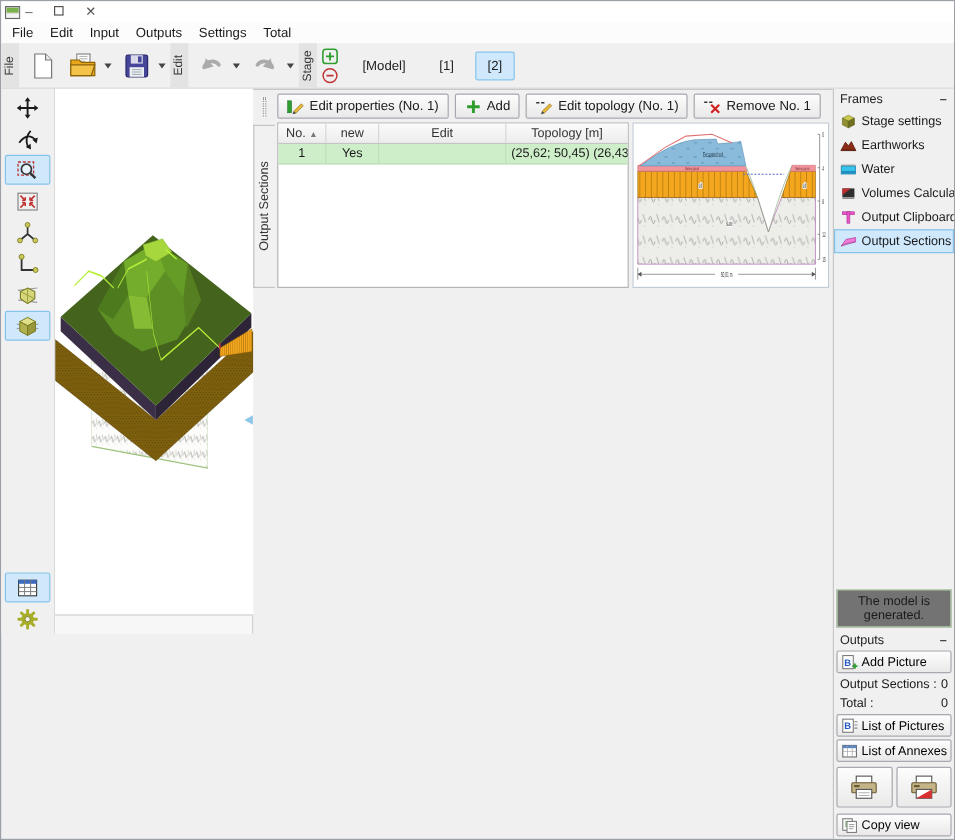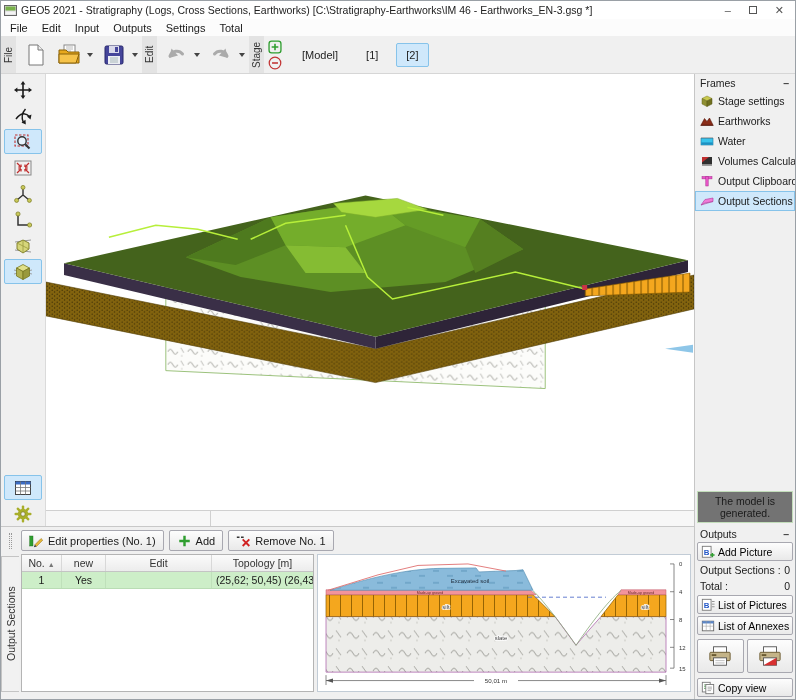--- a/index.html
+++ b/index.html
@@ -26,21 +26,21 @@
   .tb-btn { width:34px; display:flex; align-items:center; justify-content:center; border:1px solid transparent; border-radius:2px; margin:2px 0; }
   .tb-btn svg { width:24px; height:24px; }
   .tb-caret { width:0; height:0; border-left:3.5px solid transparent; border-right:3.5px solid transparent; border-top:4px solid #444; margin:0 4px 0 1px; align-self:center; }
   .stage-pm { display:flex; flex-direction:column; justify-content:center; gap:2px; margin:0 6px 0 2px; }
   .stage-pm svg { width:14px; height:14px; display:block; }
   .stage-btn { align-self:center; font-size:11px; padding:5px 9px; border:1px solid transparent; border-radius:2px; margin:0 4px; color:#222; }
   .stage-btn.active { background:#cfe8fb; border-color:#86c3ea; }
 
   
   .content { flex:1; display:flex; min-height:0; }
-  .left-stack { flex:1; display:flex; flex-direction:column; min-width:0; }
+  .left-stack { flex:1; display:flex; flex-direction:row; min-width:0; }
 
   
   .main-row { height:454px; display:flex; min-height:0; }
   .tools { width:45px; background:#f0f0f0; border-right:1px solid #dadada; display:flex; flex-direction:column; align-items:center; padding-top:3px; gap:1px; }
   .tool { width:38px; height:25px; display:flex; align-items:center; justify-content:center; border:1px solid transparent; border-radius:2px; }
   .tool svg { width:20px; height:20px; }
   .tool.selected { background:#cfe8fb; border-color:#86c3ea; }
   .tool-spacer { flex:1; }
   .viewport { flex:1; background:#fff; display:flex; flex-direction:column; min-width:0; }
   .viewport svg.scene { flex:1; display:block; }
@@ -92,21 +92,20 @@
 <body>
 
 <div class="app">
 
   <div class="titlebar">
     <svg class="app-icon" viewBox="0 0 13 11">
       <rect x="0.5" y="0.5" width="12" height="10" fill="#d8d8d8" stroke="#666"></rect>
       <rect x="1.5" y="1.5" width="10" height="4" fill="#79b24a"></rect>
       <rect x="1.5" y="6.5" width="10" height="3" fill="#f4f4f4"></rect>
     </svg>
-    <div class="title-text">GEO5 2021 - Stratigraphy (Logs, Cross Sections, Earthworks) [C:\Stratigraphy-Earthworks\IM 46 - Earthworks_EN-3.gsg *]</div>
     <div class="win-controls">
       <span class="win-btn">–</span>
       <span class="win-btn"><span class="maxi-box"></span></span>
       <span class="win-btn">✕</span>
     </div>
   </div>
 
   <div class="menubar">
     <span class="menu-item">File</span>
     <span class="menu-item">Edit</span>
@@ -339,20 +338,28 @@
               <path d="M7 12.5 L14.5 5 L16.5 7 L9 14.5 Z" fill="#e8b838" stroke="#8a6a18" stroke-width="0.6"></path>
               <polygon points="7,12.5 9,14.5 5.8,15.4" fill="#333"></polygon>
             </svg>
             <span>Edit properties (No. 1)</span>
           </button>
           <button class="pbtn">
             <svg viewBox="0 0 16 16">
               <path d="M8 2 V14 M2 8 H14" stroke="#2f9e2f" stroke-width="2.8"></path>
             </svg>
             <span>Add</span>
+          </button>
+          <button class="pbtn">
+            <svg viewBox="0 0 18 16">
+              <path d="M1 4 h3.2 M6 4 h3.2" stroke="#333" stroke-width="1.6"></path>
+              <path d="M7 12.5 L14.5 5 L16.5 7 L9 14.5 Z" fill="#e8b838" stroke="#8a6a18" stroke-width="0.6"></path>
+              <polygon points="7,12.5 9,14.5 5.8,15.4" fill="#333"></polygon>
+            </svg>
+            <span>Edit topology (No. 1)</span>
           </button>
           <button class="pbtn">
             <svg viewBox="0 0 18 16">
               <path d="M1 3.5 h3.2 M6 3.5 h3.2" stroke="#333" stroke-width="1.6"></path>
               <path d="M8 6 L16 14 M16 6 L8 14" stroke="#d02020" stroke-width="2.2"></path>
             </svg>
             <span>Remove No. 1</span>
           </button>
         </div>
 

